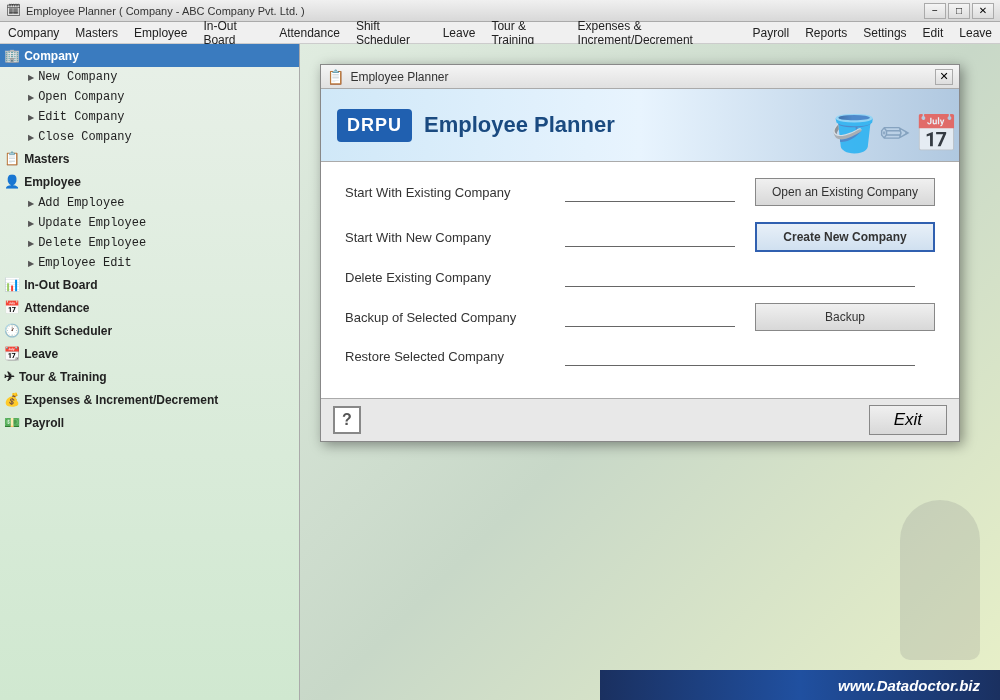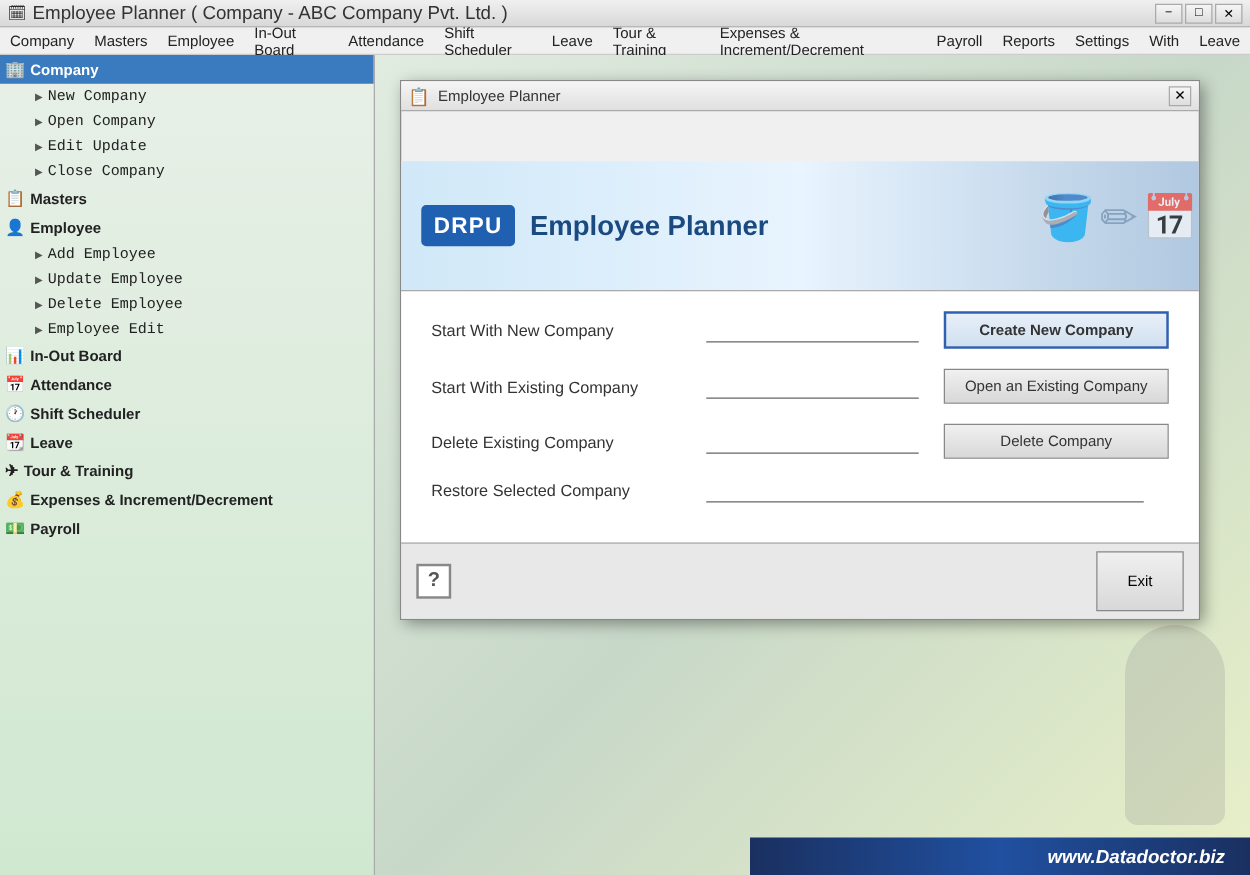--- a/index.html
+++ b/index.html
@@ -16,21 +16,21 @@
     
     .title-bar {
       background: linear-gradient(to bottom, #f0f0f0, #d8d8d8);
       height: 22px;
       display: flex;
       align-items: center;
       padding: 0 6px;
       border-bottom: 1px solid #aaa;
     }
     .title-bar-icon { width: 16px; height: 16px; margin-right: 4px; }
-    .title-bar-text { flex: 1; font-size: 15px; color: #333; }
+    .title-bar-text { flex: 1; font-size: 11px; color: #333; }
     .title-bar-btns { display: flex; gap: 2px; }
     .title-bar-btn {
       width: 22px; height: 16px;
       background: linear-gradient(to bottom, #f5f5f5, #ddd);
       border: 1px solid #aaa;
       font-size: 10px;
       cursor: pointer;
       display: flex; align-items: center; justify-content: center;
     }
 
@@ -126,28 +126,27 @@
       background: linear-gradient(to bottom, #f5f5f5, #ddd);
       border: 1px solid #aaa;
       font-size: 11px;
       cursor: pointer;
       display: flex; align-items: center; justify-content: center;
     }
 
     
     .dialog-header {
       background: linear-gradient(to right, #d0e8f8, #e8f4fe, #b0c8e0);
-      height: 104px;
+      height: 73px;
       display: flex;
       align-items: center;
       padding: 10px 16px;
       border-bottom: 1px solid #aaa;
       position: relative;
       overflow: hidden;
-      margin-top: 40px;
     }
 
     .drpu-logo {
       background: #2060b0;
       color: white;
       padding: 6px 10px;
       font-size: 18px;
       font-weight: bold;
       border-radius: 4px;
       margin-right: 12px;
@@ -243,25 +242,26 @@
       border: 2px solid #888;
       background: white;
       font-size: 16px;
       font-weight: bold;
       color: #555;
       cursor: pointer;
       display: flex; align-items: center; justify-content: center;
     }
 
     .exit-btn {
-      padding: 16px 24px;
+      padding: 4px 24px;
       border: 1px solid #888;
       background: linear-gradient(to bottom, #f0f0f0, #d8d8d8);
-      font-size: 12px;
-      cursor: pointer;
+      font-size: 17px;
+      cursor: pointer;
+      font-style: italic;
     }
 
     
     .bottom-bar {
       position: absolute;
       bottom: 0;
       right: 0;
       left: 300px;
       height: 30px;
       background: linear-gradient(to right, #1a3060, #2050a0, #1a3060);
@@ -313,42 +313,42 @@
     <div class="menu-item">Employee</div>
     <div class="menu-item">In-Out Board</div>
     <div class="menu-item">Attendance</div>
     <div class="menu-item">Shift Scheduler</div>
     <div class="menu-item">Leave</div>
     <div class="menu-item">Tour &amp; Training</div>
     <div class="menu-item">Expenses &amp; Increment/Decrement</div>
     <div class="menu-item">Payroll</div>
     <div class="menu-item">Reports</div>
     <div class="menu-item">Settings</div>
-    <div class="menu-item">With</div>
+    <div class="menu-item">Edit</div>
     <div class="menu-item">Leave</div>
   </div>
 
 <div class="main-layout">
 
   <div class="sidebar" id="sidebar">
       <div class="sidebar-group-header selected">
         <span class="sidebar-icon">🏢</span>
         <span>Company</span>
       </div>
       <div class="sidebar-item sidebar-child">
         <span class="sidebar-icon" style="font-size: 8px; color: rgb(85, 85, 85);">▶</span>
         <span class="sidebar-label">New Company</span>
       </div>
       <div class="sidebar-item sidebar-child">
         <span class="sidebar-icon" style="font-size: 8px; color: rgb(85, 85, 85);">▶</span>
         <span class="sidebar-label">Open Company</span>
       </div>
       <div class="sidebar-item sidebar-child">
         <span class="sidebar-icon" style="font-size: 8px; color: rgb(85, 85, 85);">▶</span>
-        <span class="sidebar-label">Edit Update</span>
+        <span class="sidebar-label">Edit Company</span>
       </div>
       <div class="sidebar-item sidebar-child">
         <span class="sidebar-icon" style="font-size: 8px; color: rgb(85, 85, 85);">▶</span>
         <span class="sidebar-label">Close Company</span>
       </div>
       <div class="sidebar-group-header">
         <span class="sidebar-icon">📋</span>
         <span>Masters</span>
       </div>
       <div class="sidebar-group-header">
@@ -419,33 +419,37 @@
           <div class="header-deco">
             <span class="header-deco-item">🪣</span>
             <span class="header-deco-item">✏</span>
             <span class="header-deco-item">📅</span>
           </div>
         </div>
       </div>
 
       <div class="dialog-body" id="dialog-body">
           <div class="dialog-row">
+            <div class="dialog-row-label">Start With Existing Company</div>
+            <input type="text" class="dialog-row-input" style="">
+            <button class="dialog-row-btn">Open an Existing Company</button>
+          </div>
+          <div class="dialog-row">
             <div class="dialog-row-label">Start With New Company</div>
             <input type="text" class="dialog-row-input" style="">
             <button class="dialog-row-btn primary">Create New Company</button>
           </div>
           <div class="dialog-row">
-            <div class="dialog-row-label">Start With Existing Company</div>
-            <input type="text" class="dialog-row-input" style="">
-            <button class="dialog-row-btn">Open an Existing Company</button>
-          </div>
-          <div class="dialog-row">
             <div class="dialog-row-label">Delete Existing Company</div>
             <input type="text" class="dialog-row-input" style="">
-            <button class="dialog-row-btn">Delete Company</button>
+          </div>
+          <div class="dialog-row">
+            <div class="dialog-row-label">Backup of Selected Company</div>
+            <input type="text" class="dialog-row-input" style="">
+            <button class="dialog-row-btn">Backup</button>
           </div>
           <div class="dialog-row">
             <div class="dialog-row-label">Restore Selected Company</div>
             <input type="text" class="dialog-row-input" style="">
           </div>
         </div>
 
       <div class="dialog-footer">
         <button class="help-btn">?</button>
         <button class="exit-btn">Exit</button>

